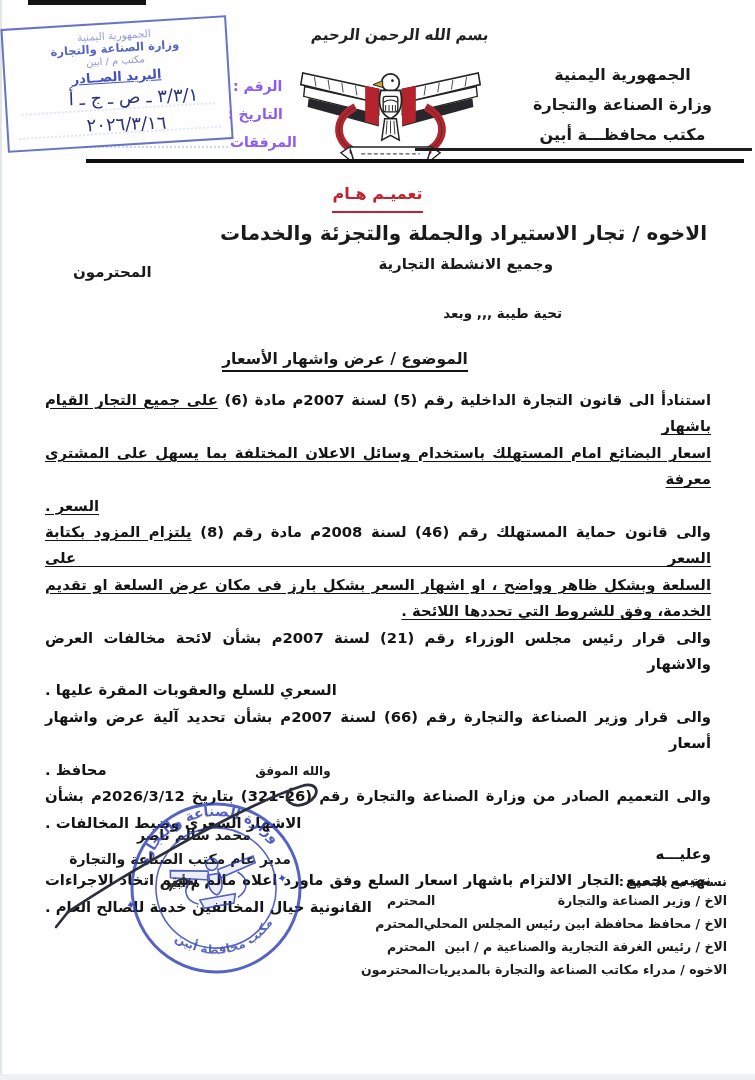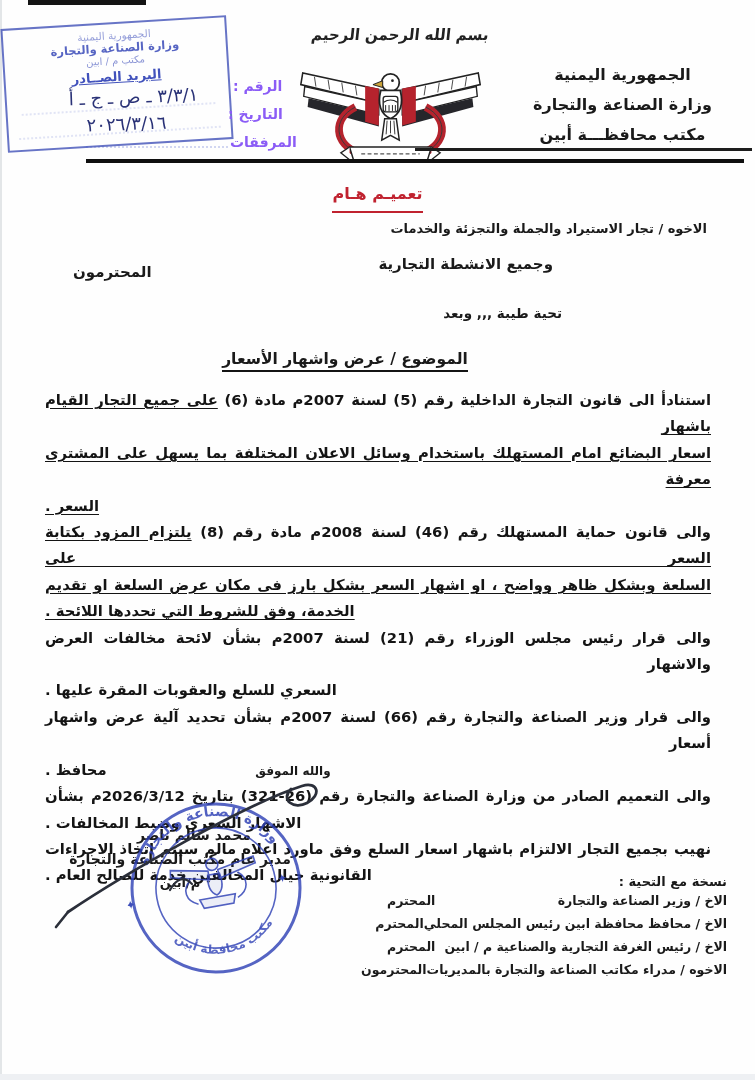--- a/index.html
+++ b/index.html
@@ -28,32 +28,32 @@
   .sb-l3{font-size:10px; opacity:.55;}
   .sb-title{font-size:13px; font-weight:bold; text-decoration:underline; margin-top:3px; opacity:.9; letter-spacing:1px;}
   .hw{color:#2a3277; font-size:18px; font-weight:normal; transform:rotate(-2deg); letter-spacing:1px; white-space:nowrap;}
   .hw-num{left:16px; top:86px; width:235px; text-align:center;}
   .hw-date{left:4px; top:113px; width:245px; text-align:center;}
   .dotleader{border-top:2px dotted rgba(70,90,200,.45); height:0;}
   .ref-label{font-weight:bold; font-size:14px; color:#8b5cf6; white-space:nowrap;}
   
   .circ-title{left:0; right:0; top:184px; text-align:center;}
   .circ-title span{color:#c0222f; font-weight:bold; font-size:16px; border-bottom:2px solid #c0222f; padding-bottom:8px; letter-spacing:.5px;}
-  .addr1{right:48px; top:221px; font-weight:bold; font-size:13px;}
+  .addr1{right:48px; top:221px; font-weight:bold; font-size:20px;}
   .addr2{right:202px; top:255px; font-weight:bold; font-size:15px;}
   .hon-main{left:73px; top:263px; font-weight:bold; font-size:15px;}
   .greeting{right:193px; top:305px; font-weight:bold; font-size:13.5px;}
   .subject{left:0; top:349px; width:690px; text-align:center;}
   .subject span{font-weight:bold; font-size:15.5px; border-bottom:2px solid #141414; padding-bottom:2px;}
   .bodyblock{left:45px; right:44px; top:387px;}
   .ln{font-weight:bold; font-size:14.8px; line-height:26.4px; color:#141414;}
   .j{text-align:justify; text-align-last:justify; -moz-text-align-last:justify;}
   .l{text-align:left;}
   .r{text-align:right;}
-  .c{text-align:left;}
+  .c{text-align:right;}
   .u{text-decoration:underline; text-underline-offset:3px;}
   .mt4{margin-top:5px;}
   .farewell{left:228px; top:764px; width:130px; text-align:center; font-weight:bold; font-size:12px;}
   
   .sig-name{left:70px; top:827px; width:248px; text-align:center; font-weight:bold; font-size:14px;}
   .sig-title{left:45px; top:851px; width:270px; text-align:center; font-weight:bold; font-size:14px;}
   .sig-title2{left:118px; top:875px; width:124px; text-align:center; font-weight:bold; font-size:13px;}
   .round-stamp{left:126px; top:798px; width:180px; height:180px; transform:rotate(-10deg); opacity:.92;}
   .sig-strokes{left:50px; top:772px; width:285px; height:165px; z-index:5;}
   
@@ -169,20 +169,21 @@
 
     <div class="ln j">والى قرار رئيس مجلس الوزراء رقم (21) لسنة 2007م بشأن لائحة مخالفات العرض والاشهار</div>
     <div class="ln l">السعري للسلع والعقوبات المقرة عليها .</div>
 
     <div class="ln j">والى قرار وزير الصناعة والتجارة رقم (66) لسنة 2007م بشأن تحديد آلية عرض واشهار أسعار</div>
     <div class="ln l">محافظ .</div>
 
     <div class="ln j">والى التعميم الصادر من وزارة الصناعة والتجارة رقم (26-321) بتاريخ 2026/3/12م بشأن</div>
     <div class="ln l">الاشهار السعري وضبط المخالفات .</div>
 
+    <div class="ln r mt4">وعليـــه</div>
 
     <div class="ln j">نهيب بجميع التجار الالتزام باشهار اسعار السلع وفق ماورد اعلاه مالم سيتم اتخاذ الاجراءات</div>
     <div class="ln l">القانونية  حيال المخالفين خدمة للصالح العام .</div>
   </div>
 
   <div class="abs farewell">والله الموفق</div>
 
   <div class="abs sig-name">محمد سالم ناصر</div>
   <div class="abs sig-title">مدير عام مكتب الصناعة والتجارة</div>
   <div class="abs sig-title2">م/أبين</div>

